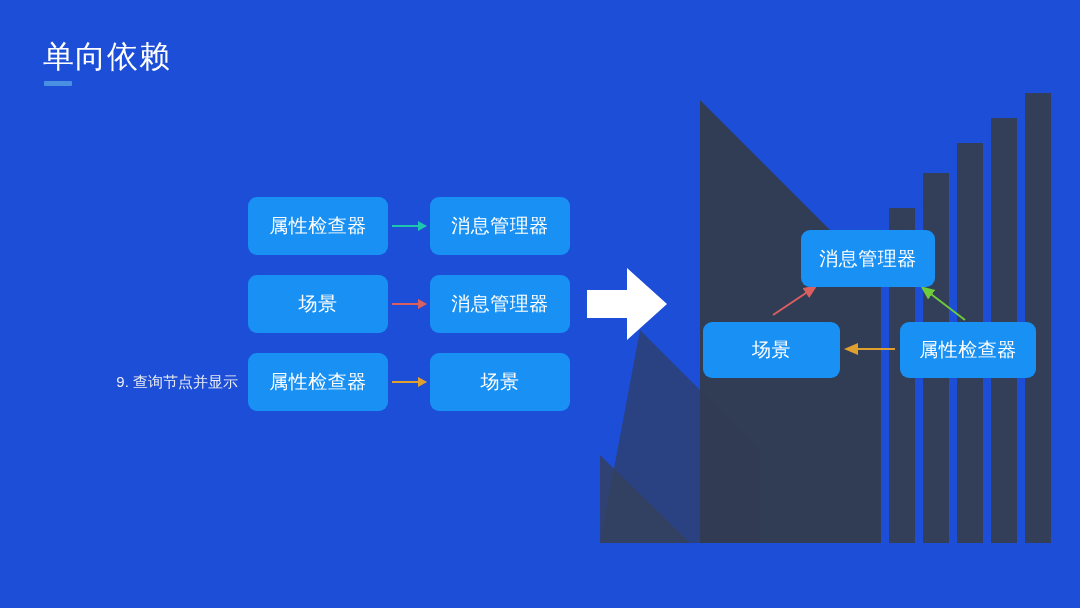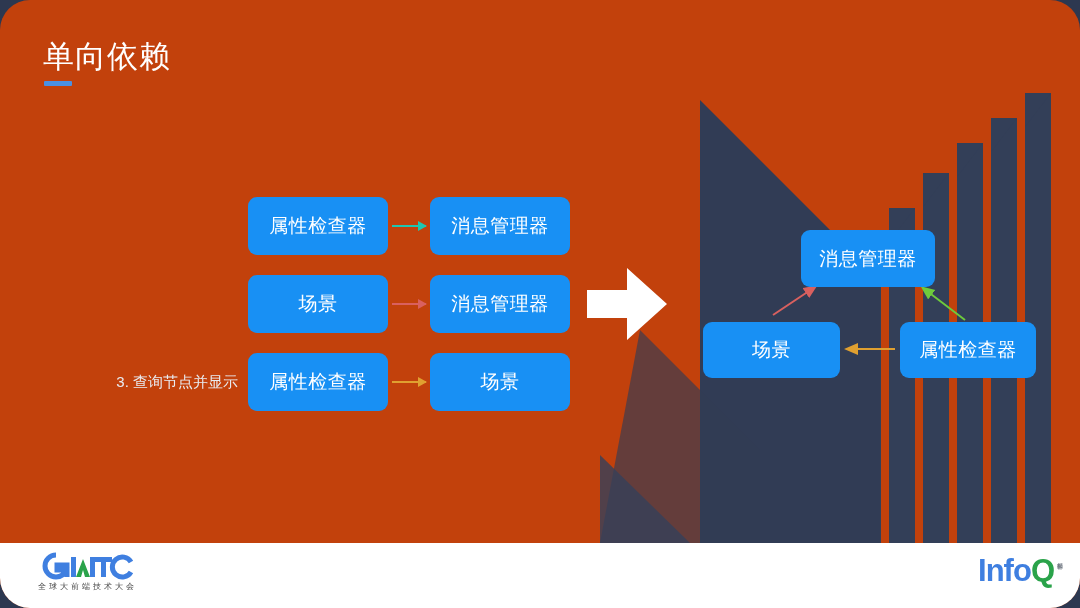--- a/index.html
+++ b/index.html
@@ -8,22 +8,21 @@
     background: #2d3850;
   }
   body {
     font-family: "Liberation Sans", "DejaVu Sans", sans-serif;
   }
   #slide {
     position: relative;
     width: 1080px;
     height: 608px;
     overflow: hidden;
-    background: #c2410c;
-    border-radius: 30px;
+    background: #1d4ed8;
   }
   
   .bg-layer {
     position: absolute;
     inset: 0;
     overflow: hidden;
     pointer-events: none;
   }
   .bg-bar {
     position: absolute;
@@ -197,21 +196,21 @@
   </div>
   <div class="node" style="left:430px; top:197px; width:140px; height:58px;">消息管理器</div>
 
   <div class="node" style="left:248px; top:275px; width:140px; height:58px;">场景</div>
   <div class="arrow-h" style="left:392px; top:303px; width:34px; color:#d9605f;">
     <span class="shaft"></span>
     <span class="head"></span>
   </div>
   <div class="node" style="left:430px; top:275px; width:140px; height:58px;">消息管理器</div>
 
-  <div class="row-label" style="left:10px; top:373px; width:228px;">3. 查询节点并显示</div>
+  <div class="row-label" style="left:10px; top:373px; width:228px;">9. 查询节点并显示</div>
   <div class="node" style="left:248px; top:353px; width:140px; height:58px;">属性检查器</div>
   <div class="arrow-h" style="left:392px; top:381px; width:34px; color:#e0a030;">
     <span class="shaft"></span>
     <span class="head"></span>
   </div>
   <div class="node" style="left:430px; top:353px; width:140px; height:58px;">场景</div>
 
   <svg class="big-arrow" width="80" height="72" viewBox="0 0 80 72">
     <polygon points="0,22 40,22 40,0 80,36 40,72 40,50 0,50" fill="#ffffff"></polygon>
   </svg>
@@ -231,39 +230,14 @@
 
     <line x1="83" y1="100" x2="125" y2="72" stroke="#d9605f" stroke-width="2" marker-end="url(#mk-red)"></line>
     <line x1="275" y1="105" x2="233" y2="73" stroke="#6ecb3c" stroke-width="2" marker-end="url(#mk-green)"></line>
     <line x1="205" y1="134" x2="157" y2="134" stroke="#e0a030" stroke-width="2" marker-end="url(#mk-orange)"></line>
   </svg>
 
   <div class="node" style="left:801px; top:230px; width:134px; height:57px;">消息管理器</div>
   <div class="node" style="left:703px; top:322px; width:137px; height:56px;">场景</div>
   <div class="node" style="left:900px; top:322px; width:136px; height:56px;">属性检查器</div>
 
-  <div class="footer">
-
-    <svg class="gmtc" width="96" height="30" viewBox="0 0 96 30">
-
-      <path d="M18,4 A11,11 0 1,0 18,26 A11,11 0 0,0 28,19 L19,19 L19,14 L29,14 L29,26" fill="none" stroke="#3f7fe0" stroke-width="5" stroke-linecap="butt"></path>
-
-      <rect x="33" y="6" width="5" height="20" fill="#3f7fe0"></rect>
-
-      <polygon points="38,26 45,8 52,26 47,26 45,19 43,26" fill="#2aa34a"></polygon>
-
-      <rect x="52" y="6" width="5" height="20" fill="#3f7fe0"></rect>
-
-      <rect x="57" y="6" width="17" height="5" fill="#3f7fe0"></rect>
-      <rect x="63" y="6" width="5" height="20" fill="#3f7fe0"></rect>
-
-      <path d="M93,11 A10,10 0 1,0 93,21" fill="none" stroke="#3f7fe0" stroke-width="5"></path>
-    </svg>
-    <div class="gmtc-sub">全球大前端技术大会</div>
-
-    <div class="infoq">
-      <span class="infoq-word infoq-info">Info</span>
-      <span class="infoq-word infoq-q">Q</span>
-      <span class="infoq-tag">极客邦</span>
-    </div>
-  </div>
 
 </div>
 
 </body></html>

